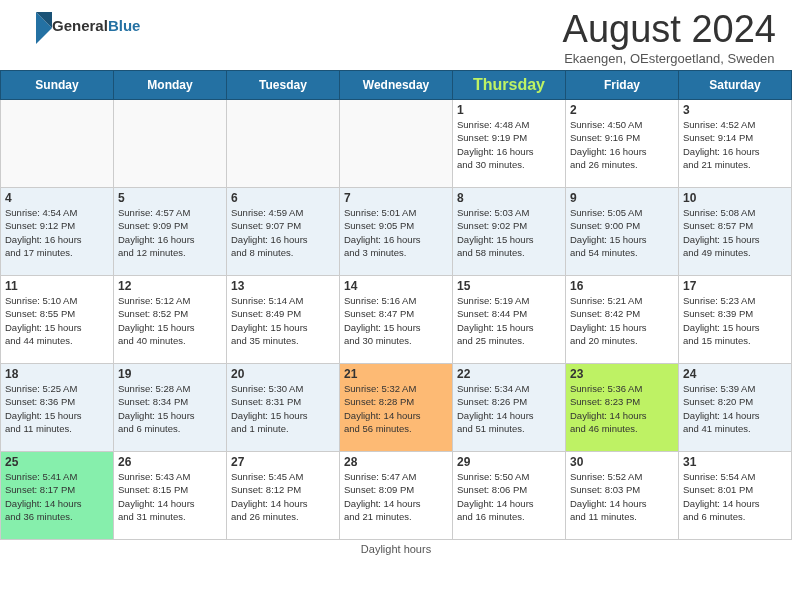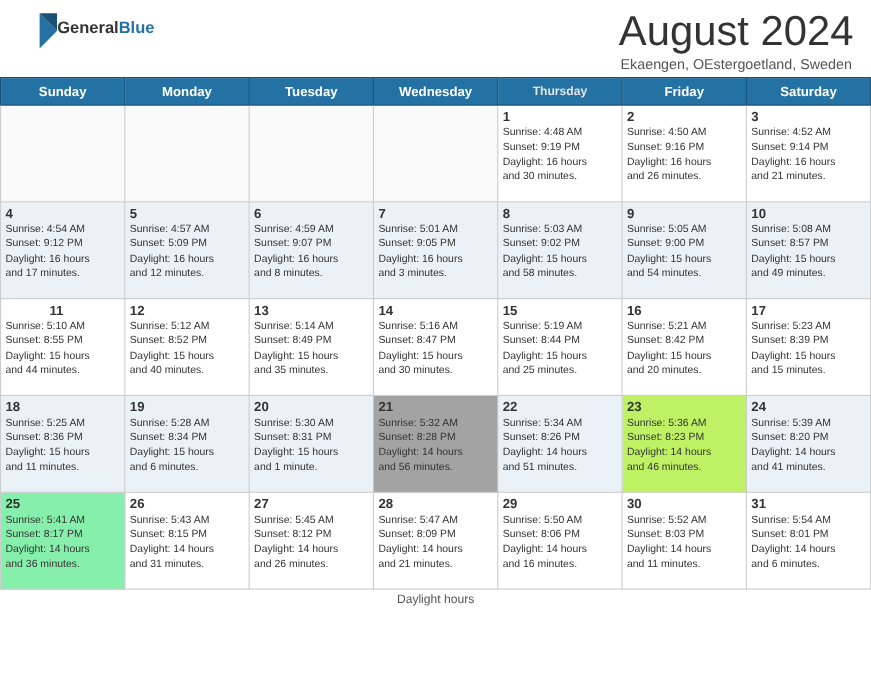--- a/index.html
+++ b/index.html
@@ -31,21 +31,21 @@
   </div>
 </div>
 
 <table style="width:100%; border-collapse:collapse; table-layout:fixed;">
   <thead>
     <tr>
     <th style="background-color: rgb(36, 113, 163); color: white; text-align: center; padding: 5px 3px; font-size: 12px; border: 1px solid rgb(26, 82, 118);">Sunday</th>
         <th style="background-color: rgb(36, 113, 163); color: white; text-align: center; padding: 5px 3px; font-size: 12px; border: 1px solid rgb(26, 82, 118);">Monday</th>
         <th style="background-color: rgb(36, 113, 163); color: white; text-align: center; padding: 5px 3px; font-size: 12px; border: 1px solid rgb(26, 82, 118);">Tuesday</th>
         <th style="background-color: rgb(36, 113, 163); color: white; text-align: center; padding: 5px 3px; font-size: 12px; border: 1px solid rgb(26, 82, 118);">Wednesday</th>
-        <th style="background-color: rgb(36, 113, 163); color: #e5e5e5; text-align: center; padding: 5px 3px; font-size: 11px; border: 1px solid rgb(26, 82, 118);">Thursday</th>
+        <th style="background-color: rgb(36, 113, 163); color: #bef264; text-align: center; padding: 5px 3px; font-size: 16px; border: 1px solid rgb(26, 82, 118);">Thursday</th>
         <th style="background-color: rgb(36, 113, 163); color: white; text-align: center; padding: 5px 3px; font-size: 12px; border: 1px solid rgb(26, 82, 118);">Friday</th>
         <th style="background-color: rgb(36, 113, 163); color: white; text-align: center; padding: 5px 3px; font-size: 12px; border: 1px solid rgb(26, 82, 118);">Saturday</th>
       </tr>
   </thead>
   <tbody id="calendar-body">
   <tr>
         <td style="vertical-align: top; border: 1px solid rgb(204, 204, 204); padding: 3px 4px; font-size: 10px; height: 88px; background: rgb(249, 249, 249);"></td>
         <td style="vertical-align: top; border: 1px solid rgb(204, 204, 204); padding: 3px 4px; font-size: 10px; height: 88px; background: rgb(249, 249, 249);"></td>
         <td style="vertical-align: top; border: 1px solid rgb(204, 204, 204); padding: 3px 4px; font-size: 10px; height: 88px; background: rgb(249, 249, 249);"></td>
         <td style="vertical-align: top; border: 1px solid rgb(204, 204, 204); padding: 3px 4px; font-size: 10px; height: 88px; background: rgb(249, 249, 249);"></td>
@@ -75,21 +75,21 @@
         <td style="vertical-align: top; border: 1px solid rgb(204, 204, 204); padding: 3px 4px; font-size: 10px; height: 88px; background: rgb(234, 242, 248);">
           <span style="font-size: 12px; font-weight: bold; color: rgb(51, 51, 51); display: block; margin-bottom: 1px;">4</span>
           <div style="font-size: 9.5px; color: rgb(51, 51, 51); line-height: 1.4; white-space: pre-line;">Sunrise: 4:54 AM
 Sunset: 9:12 PM
 Daylight: 16 hours
 and 17 minutes.</div>
         </td>
         <td style="vertical-align: top; border: 1px solid rgb(204, 204, 204); padding: 3px 4px; font-size: 10px; height: 88px; background: rgb(234, 242, 248);">
           <span style="font-size: 12px; font-weight: bold; color: rgb(51, 51, 51); display: block; margin-bottom: 1px;">5</span>
           <div style="font-size: 9.5px; color: rgb(51, 51, 51); line-height: 1.4; white-space: pre-line;">Sunrise: 4:57 AM
-Sunset: 5:09 PM
+Sunset: 9:09 PM
 Daylight: 16 hours
 and 12 minutes.</div>
         </td>
         <td style="vertical-align: top; border: 1px solid rgb(204, 204, 204); padding: 3px 4px; font-size: 10px; height: 88px; background: rgb(234, 242, 248);">
           <span style="font-size: 12px; font-weight: bold; color: rgb(51, 51, 51); display: block; margin-bottom: 1px;">6</span>
           <div style="font-size: 9.5px; color: rgb(51, 51, 51); line-height: 1.4; white-space: pre-line;">Sunrise: 4:59 AM
 Sunset: 9:07 PM
 Daylight: 16 hours
 and 8 minutes.</div>
         </td>
@@ -117,21 +117,21 @@
         <td style="vertical-align: top; border: 1px solid rgb(204, 204, 204); padding: 3px 4px; font-size: 10px; height: 88px; background: rgb(234, 242, 248);">
           <span style="font-size: 12px; font-weight: bold; color: rgb(51, 51, 51); display: block; margin-bottom: 1px;">10</span>
           <div style="font-size: 9.5px; color: rgb(51, 51, 51); line-height: 1.4; white-space: pre-line;">Sunrise: 5:08 AM
 Sunset: 8:57 PM
 Daylight: 15 hours
 and 49 minutes.</div>
         </td>
       </tr>
       <tr>
         <td style="vertical-align: top; border: 1px solid rgb(204, 204, 204); padding: 3px 4px; font-size: 10px; height: 88px; background: rgb(255, 255, 255);">
-          <span style="font-size: 12px; font-weight: bold; color: rgb(51, 51, 51); display: block; margin-bottom: 1px; margin-left: 40px;">11</span>
+          <span style="font-size: 12px; font-weight: bold; color: rgb(51, 51, 51); display: block; margin-bottom: 1px;">11</span>
           <div style="font-size: 9.5px; color: rgb(51, 51, 51); line-height: 1.4; white-space: pre-line;">Sunrise: 5:10 AM
 Sunset: 8:55 PM
 Daylight: 15 hours
 and 44 minutes.</div>
         </td>
         <td style="vertical-align: top; border: 1px solid rgb(204, 204, 204); padding: 3px 4px; font-size: 10px; height: 88px; background: rgb(255, 255, 255);">
           <span style="font-size: 12px; font-weight: bold; color: rgb(51, 51, 51); display: block; margin-bottom: 1px;">12</span>
           <div style="font-size: 9.5px; color: rgb(51, 51, 51); line-height: 1.4; white-space: pre-line;">Sunrise: 5:12 AM
 Sunset: 8:52 PM
 Daylight: 15 hours
@@ -188,21 +188,21 @@
 Daylight: 15 hours
 and 6 minutes.</div>
         </td>
         <td style="vertical-align: top; border: 1px solid rgb(204, 204, 204); padding: 3px 4px; font-size: 10px; height: 88px; background: rgb(234, 242, 248);">
           <span style="font-size: 12px; font-weight: bold; color: rgb(51, 51, 51); display: block; margin-bottom: 1px;">20</span>
           <div style="font-size: 9.5px; color: rgb(51, 51, 51); line-height: 1.4; white-space: pre-line;">Sunrise: 5:30 AM
 Sunset: 8:31 PM
 Daylight: 15 hours
 and 1 minute.</div>
         </td>
-        <td style="vertical-align: top; border: 1px solid rgb(204, 204, 204); padding: 3px 4px; font-size: 10px; height: 88px; background: #a3a3a3;">
+        <td style="vertical-align: top; border: 1px solid rgb(204, 204, 204); padding: 3px 4px; font-size: 10px; height: 88px; background: #fdba74;">
           <span style="font-size: 12px; font-weight: bold; color: rgb(51, 51, 51); display: block; margin-bottom: 1px;">21</span>
           <div style="font-size: 9.5px; color: rgb(51, 51, 51); line-height: 1.4; white-space: pre-line;">Sunrise: 5:32 AM
 Sunset: 8:28 PM
 Daylight: 14 hours
 and 56 minutes.</div>
         </td>
         <td style="vertical-align: top; border: 1px solid rgb(204, 204, 204); padding: 3px 4px; font-size: 10px; height: 88px; background: rgb(234, 242, 248);">
           <span style="font-size: 12px; font-weight: bold; color: rgb(51, 51, 51); display: block; margin-bottom: 1px;">22</span>
           <div style="font-size: 9.5px; color: rgb(51, 51, 51); line-height: 1.4; white-space: pre-line;">Sunrise: 5:34 AM
 Sunset: 8:26 PM

